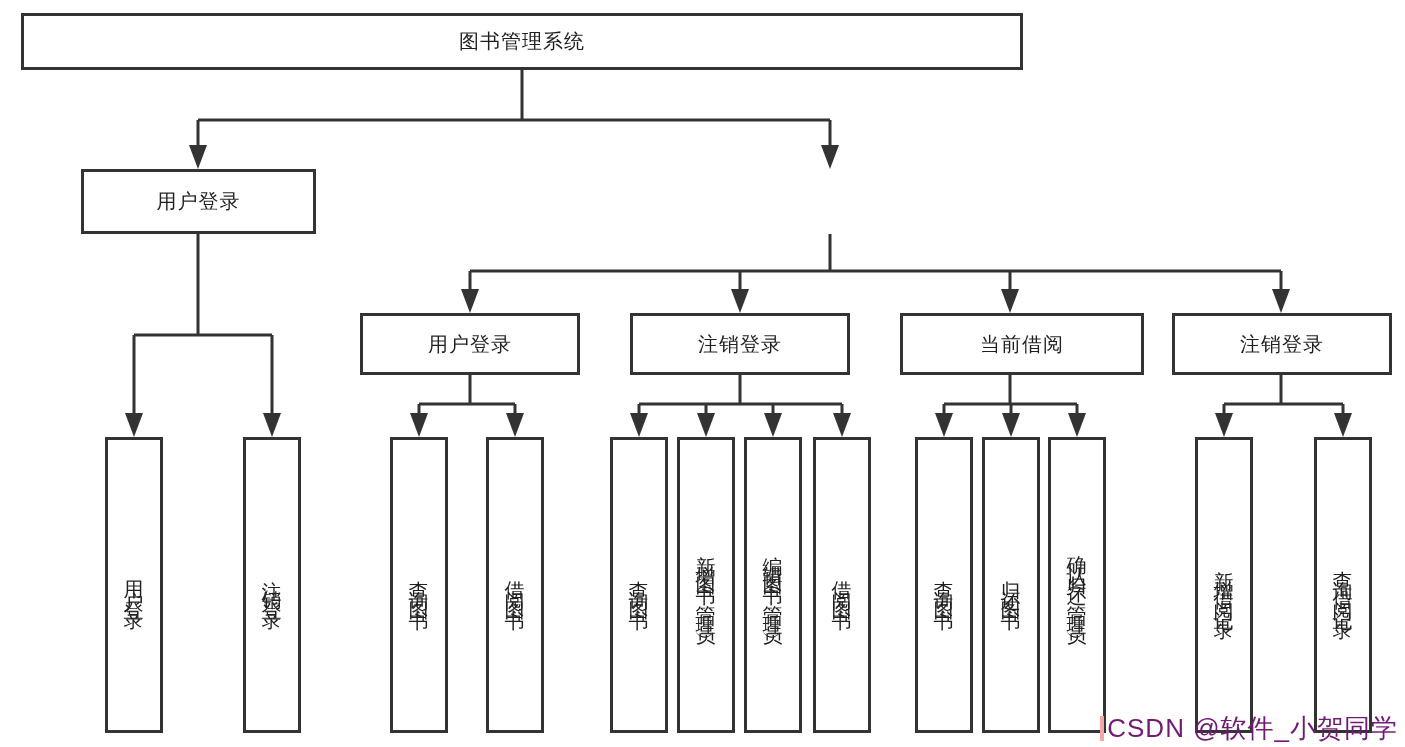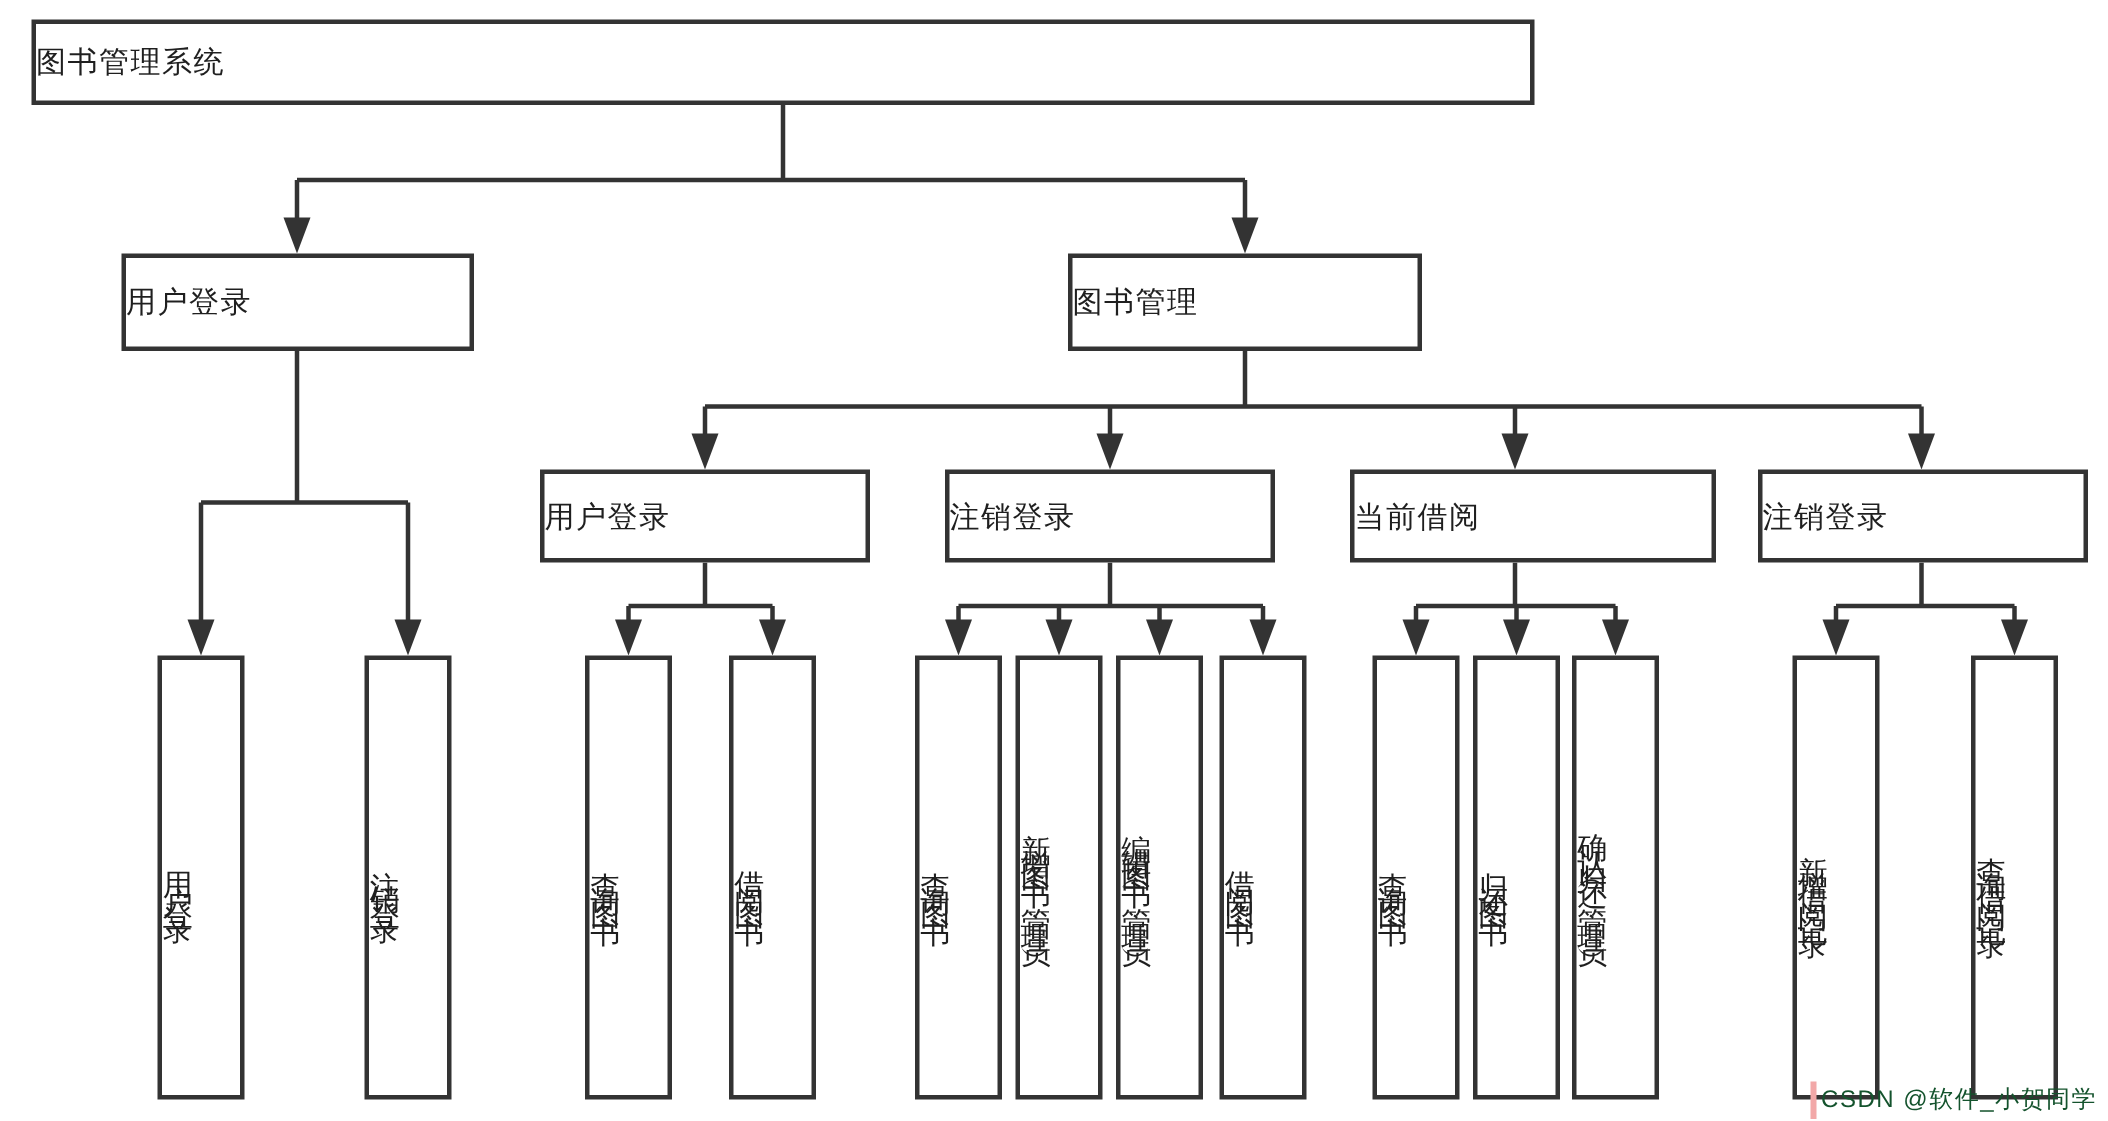--- a/index.html
+++ b/index.html
@@ -18,41 +18,41 @@
     width: 1405px; height: 747px;
     pointer-events: none;
   }
   .box {
     position: absolute;
     box-sizing: border-box;
     border: 3px solid #333333;
     background: #ffffff;
     display: flex;
     align-items: center;
-    justify-content: flex-start;
+    justify-content: center;
     font-size: 20px;
     color: #1f1f1f;
     letter-spacing: 1px;
   }
   .leaf .vtext {
     writing-mode: vertical-rl;
     text-orientation: mixed;
     font-size: 20px;
     line-height: 1;
     letter-spacing: 10px;
     white-space: nowrap;
   }
   .watermark {
     position: absolute;
     right: 7px;
     bottom: 1px;
     display: flex;
     align-items: center;
-    font-size: 16px;
-    color: #14532d;
+    font-size: 26px;
+    color: #701a75;
     letter-spacing: 1px;
     white-space: nowrap;
   }
   .wbar {
     display: inline-block;
     width: 4px;
     height: 25px;
     background: #f2a8a8;
     margin-right: 3px;
   }
@@ -101,23 +101,20 @@
       <polygon points="1334,413 1352,413 1343,437"></polygon>
     </g>
   </svg>
 
   <div class="box" style="left:21px;top:13px;width:1002px;height:57px">
     <span>图书管理系统</span>
   </div>
 
   <div class="box" style="left:81px;top:169px;width:235px;height:65px">
     <span>用户登录</span>
-  </div>
-  <div class="box" style="left:712px;top:169px;width:236px;height:65px">
-    <span>图书管理</span>
   </div>
 
   <div class="box" style="left:360px;top:313px;width:220px;height:62px">
     <span>用户登录</span>
   </div>
   <div class="box" style="left:630px;top:313px;width:220px;height:62px">
     <span>注销登录</span>
   </div>
   <div class="box" style="left:900px;top:313px;width:244px;height:62px">
     <span>当前借阅</span>

